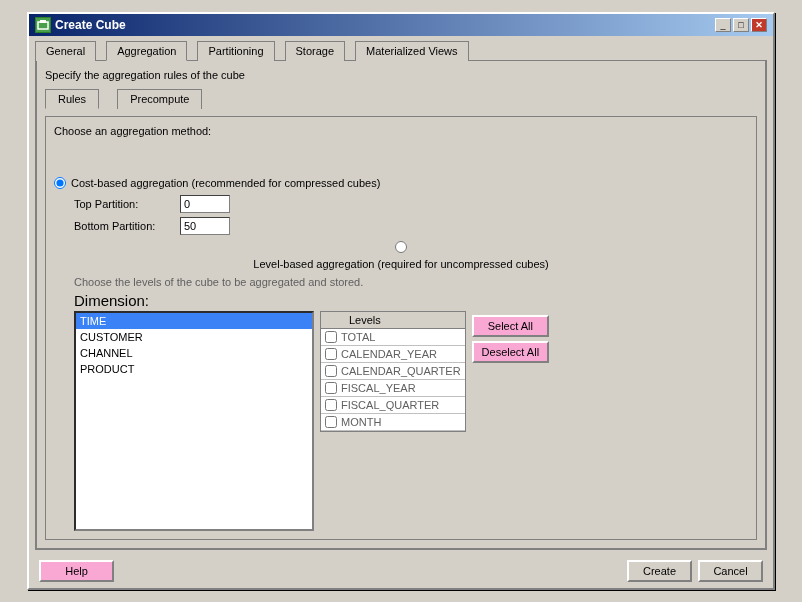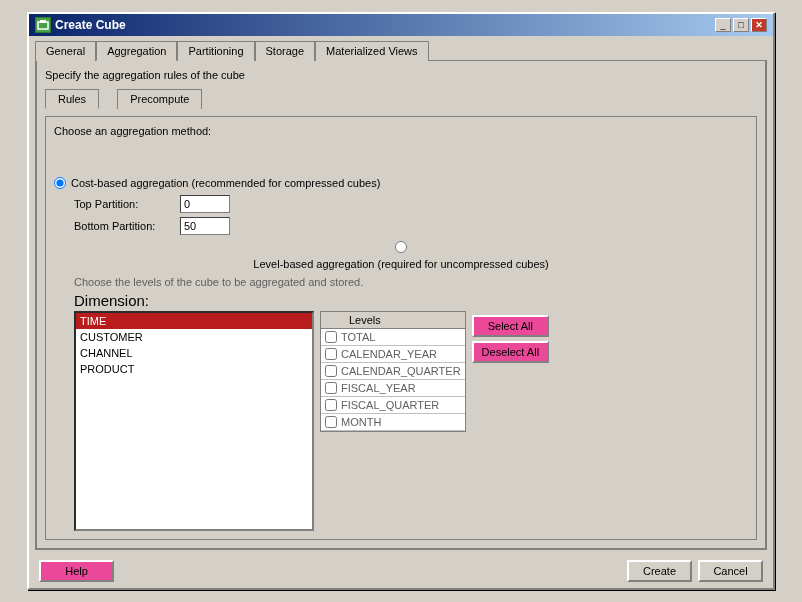--- a/index.html
+++ b/index.html
@@ -71,21 +71,21 @@
       color: #000;
     }
     .title-btn.close {
       background: #c0392b;
       color: white;
       font-weight: bold;
     }
     .tab-bar {
       display: flex;
       padding: 4px 6px 0;
-      gap: 0;
+      gap: 10px;
       background: #d4d0c8;
     }
     .tab {
       padding: 3px 10px;
       background: #d4d0c8;
       border: 1px solid #808080;
       border-bottom: none;
       cursor: pointer;
       font-size: 11px;
       position: relative;
@@ -184,21 +184,21 @@
       background: white;
       overflow-y: auto;
     }
     .dimension-item {
       padding: 2px 4px;
       font-size: 11px;
       cursor: pointer;
       color: #000;
     }
     .dimension-item.selected {
-      background: #b91c1c;
+      background: #3b82f6;
       color: white;
     }
     .levels-panel {
       flex: 1;
       height: 220px;
       border: 1px solid #808080;
       background: #d4d0c8;
       overflow-y: auto;
     }
     .levels-header {
@@ -233,21 +233,21 @@
     }
     .side-buttons {
       display: flex;
       flex-direction: column;
       gap: 4px;
       justify-content: flex-start;
       padding-top: 4px;
     }
     .win-button {
       padding: 3px 8px;
-      background: #ec4899;
+      background: #f9a8d4;
       border: 2px solid #fff;
       border-right-color: #808080;
       border-bottom-color: #808080;
       font-size: 11px;
       cursor: pointer;
       min-width: 75px;
       text-align: center;
     }
     .bottom-bar {
       display: flex;

